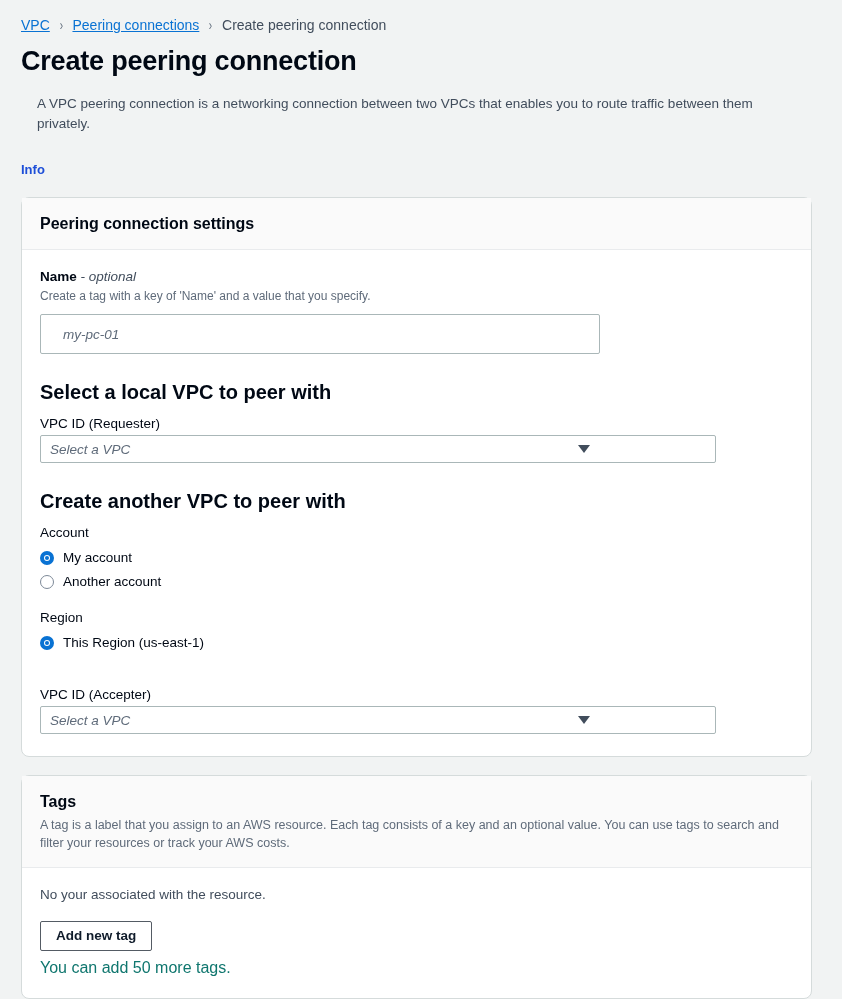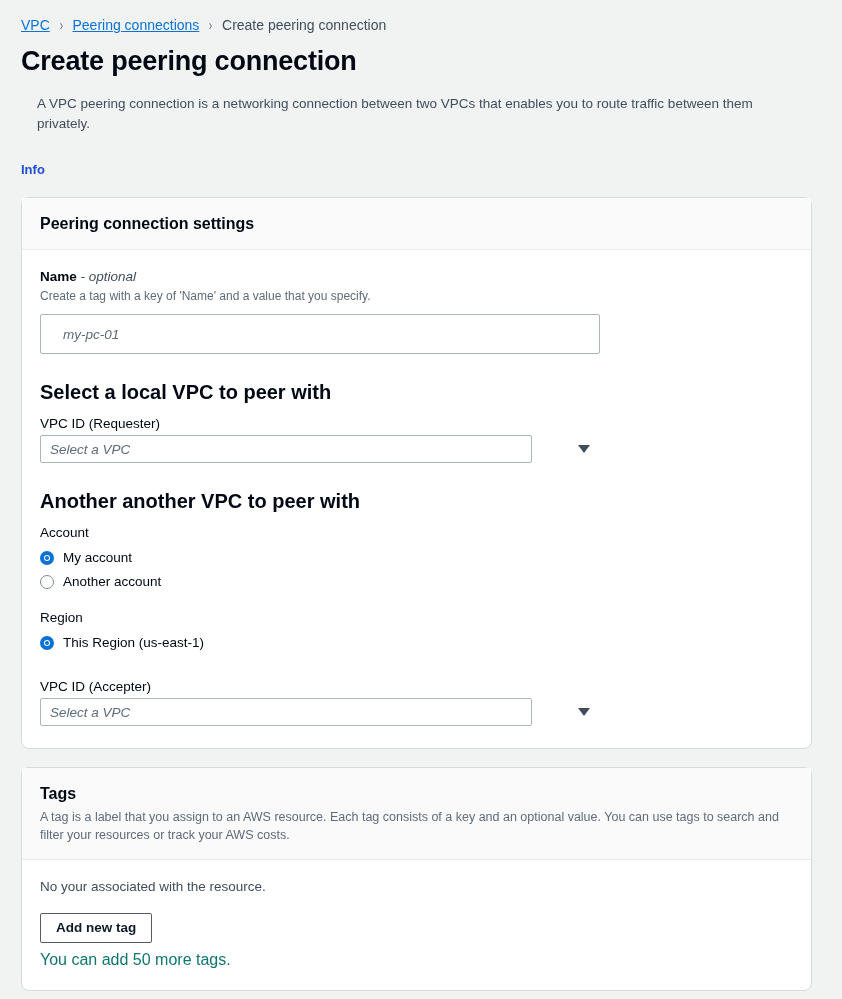--- a/index.html
+++ b/index.html
@@ -84,21 +84,21 @@
     border: 1px solid #aab7b8; border-radius: 2px;
     background: #fff; padding: 0 22px;
     font-family: "Liberation Sans", sans-serif;
     font-size: 13.5px; color: #16191f; outline: none;
   }
   .text-input::placeholder { color: #5f6b7a; font-style: italic; }
 
   .select-wrap { position: relative; width: 560px; }
   .select-box {
     display: flex; align-items: center;
-    width: 492px; height: 28px;
+    width: 676px; height: 28px;
     border: 1px solid #aab7b8; border-radius: 2px;
     background: #fff; padding: 0 9px;
     font-size: 13.5px; font-style: italic; color: #5f6b7a;
     cursor: pointer;
   }
   .select-arrow {
     position: absolute; right: 10px; top: 50%;
     transform: translateY(-50%);
     width: 0; height: 0;
     border-left: 6px solid transparent;
@@ -204,39 +204,39 @@
 
       <h3 class="section-title">Select a local VPC to peer with</h3>
       <div class="field">
         <div class="field-label plain">VPC ID (Requester)</div>
         <div class="select-wrap">
           <div class="select-box">Select a VPC</div>
           <span class="select-arrow"></span>
         </div>
       </div>
 
-      <h3 class="section-title">Another another VPC to peer with</h3>
+      <h3 class="section-title">Create another VPC to peer with</h3>
 
       <div class="group-label">Account</div>
       <div class="radio-row">
         <span class="radio checked"></span>
         <span class="radio-label">My account</span>
       </div>
       <div class="radio-row">
         <span class="radio"></span>
         <span class="radio-label">Another account</span>
       </div>
 
       <div class="group-label spaced">Region</div>
       <div class="radio-row">
         <span class="radio checked"></span>
         <span class="radio-label">This Region (us-east-1)</span>
       </div>
 
-      <div class="field" style="margin-top:26px">
+      <div class="field" style="margin-top:34px">
         <div class="field-label plain">VPC ID (Accepter)</div>
         <div class="select-wrap">
           <div class="select-box">Select a VPC</div>
           <span class="select-arrow"></span>
         </div>
       </div>
 
     </div>
   </section>
 

